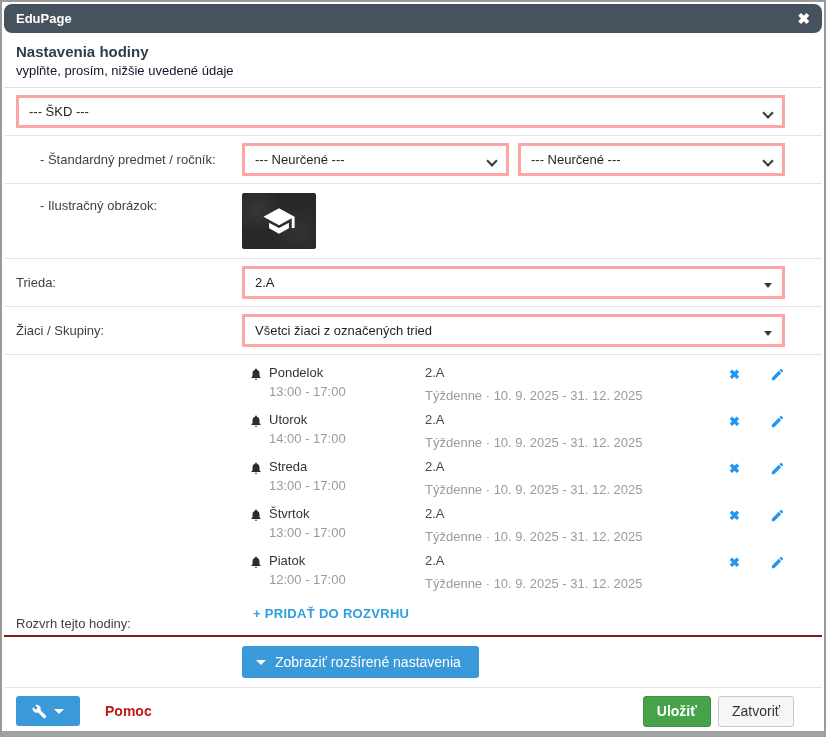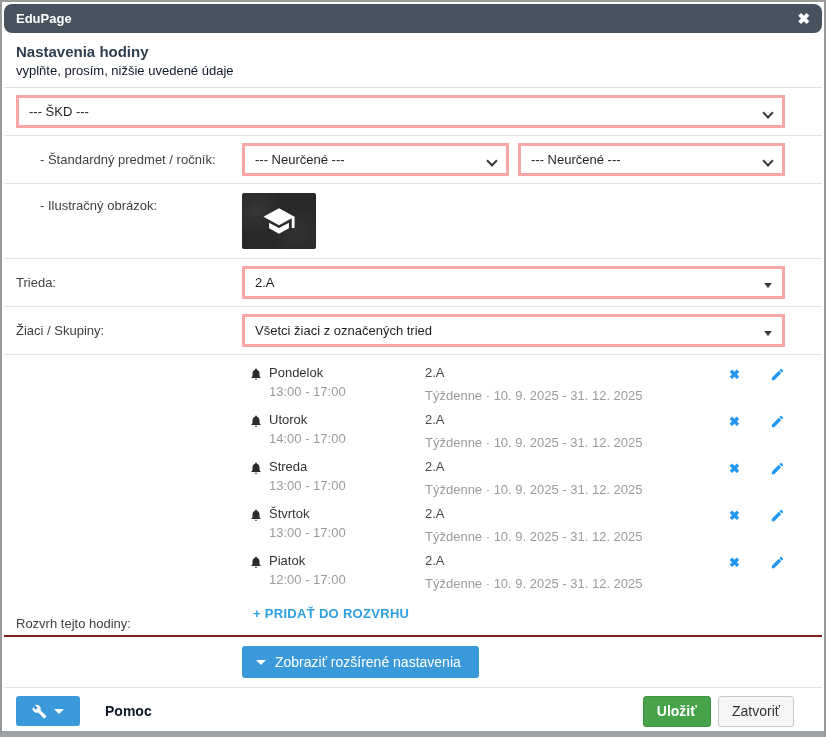--- a/index.html
+++ b/index.html
@@ -144,21 +144,21 @@
     display:flex; align-items:center;
   }
   .tools-btn{
     background:#3a99d8; border:none; border-radius:3px;
     width:64px; height:30px;
     display:flex; align-items:center; justify-content:center; gap:7px;
     cursor:pointer;
   }
   .tools-btn svg{ width:15px; height:15px; fill:#fff; }
   .help-link{
-    margin-left:25px; color:#0f172a; font-size:14px; font-weight:bold;
+    margin-left:25px; color:#b91c1c; font-size:14px; font-weight:bold;
     text-decoration:none; cursor:pointer;
   }
   .footer .spacer{ flex:1; }
   .btn{
     font-family:"Liberation Sans",sans-serif;
     font-size:14px; border-radius:3px; cursor:pointer;
     padding:6px 13px; line-height:1.2;
   }
   .btn-save{
     background:#47a34a; border:1px solid #3f923f; color:#fff; font-weight:bold;

